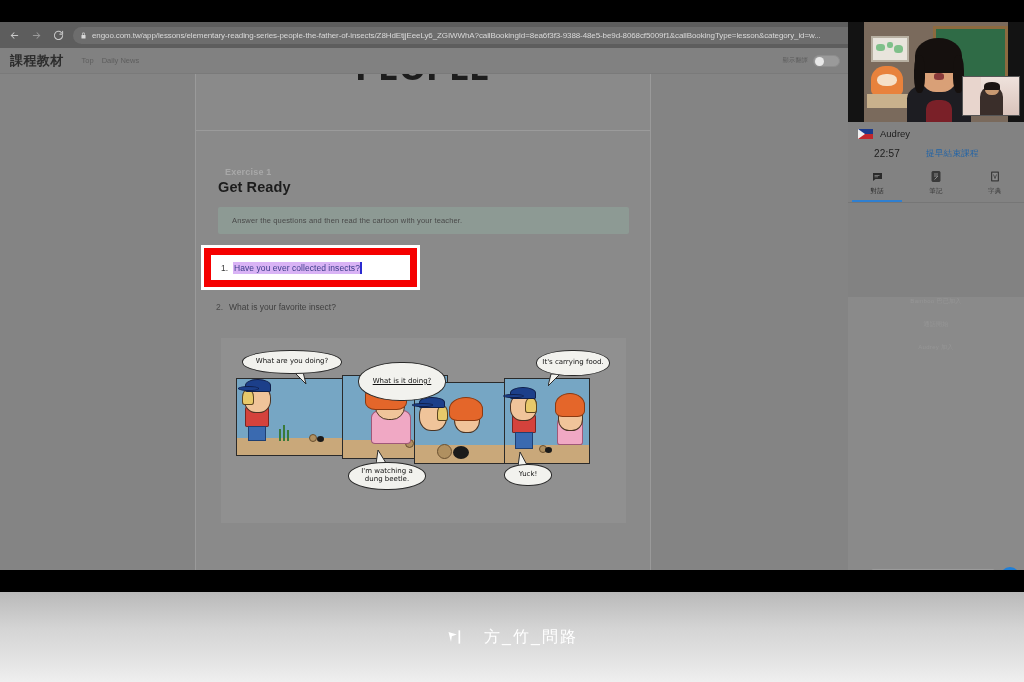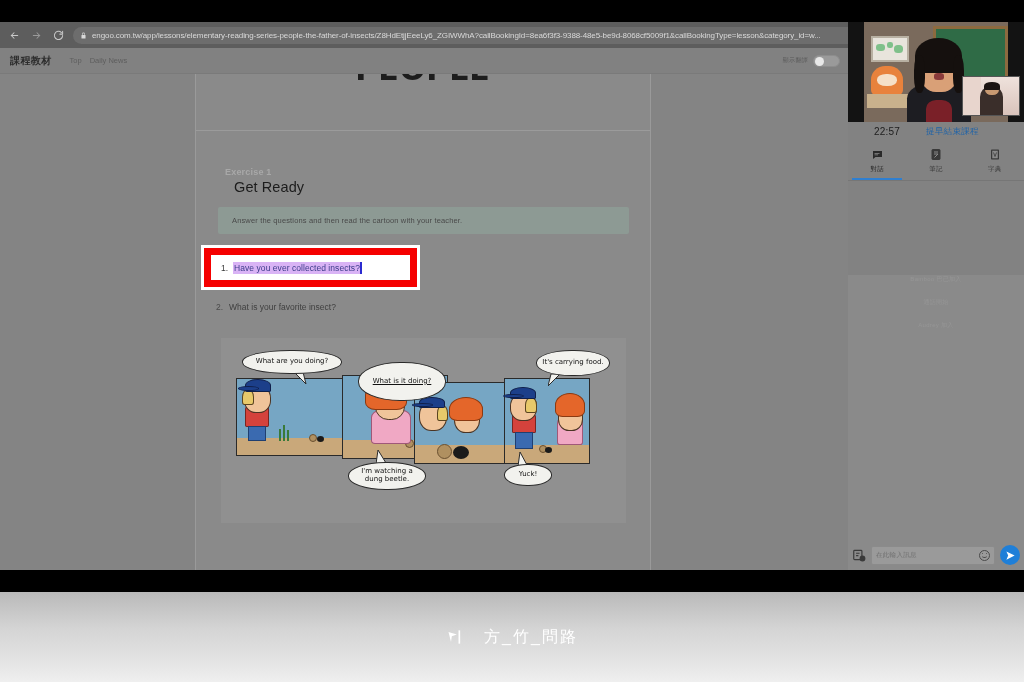--- a/index.html
+++ b/index.html
@@ -46,21 +46,21 @@
   .dot-ext { width: 11px; height: 11px; border-radius: 50%; }
   .kebab { color: #c8c8c8; font-size: 11px; line-height: 9px; letter-spacing: 0; width: 8px; text-align: center;}
 
   
   .app-header {
     position: absolute; left: 0; top: 48px; width: 848px; height: 26px;
     background: #818181;
     display: flex; align-items: center; padding-left: 10px; gap: 18px;
     border-bottom: 1px solid #7a7a7a;
   }
-  .app-title { font-size: 10px; font-weight: bold; color: #2d2d2d; letter-spacing: 0.4px; font-family: Liberation Serif, serif; }
+  .app-title { font-size: 13px; font-weight: bold; color: #2d2d2d; letter-spacing: 0.4px; font-family: Liberation Serif, serif; }
   .app-nav { display: flex; gap: 8px; }
   .app-nav span { font-size: 7.5px; color: #5e5e5e; }
   .header-right {
     position: absolute; right: 8px; top: 50%; transform: translateY(-50%);
     display: flex; align-items: center; gap: 5px;
   }
   .hr-label { font-size: 6px; color: #5a5a5a; letter-spacing: 0.3px; }
   .toggle {
     width: 27px; height: 12px; border-radius: 7px; background: #9a9a9a;
     position: relative; border: 1px solid #8d8d8d;
@@ -88,21 +88,21 @@
     position: absolute; left: 50%; transform: translateX(-50%);
     top: -22px;
     font-size: 30px; font-weight: 800; color: #1d1d1d; letter-spacing: 1px;
     font-family: "DejaVu Sans", sans-serif;
   }
 
   .ex-label {
     margin: 36px 0 0 29px; font-size: 9px; color: #a8a8a8; font-weight: bold; letter-spacing: 0.2px;
   }
   .ex-title {
-    margin: 2px 0 0 38px; font-size: 14.5px; font-weight: normal; color: #1c1c1c; letter-spacing: 0.1px;
+    margin: 2px 0 0 22px; font-size: 14.5px; font-weight: bold; color: #1c1c1c; letter-spacing: 0.1px;
   }
   .instr-box {
     margin: 12px 0 0 22px; width: 411px; height: 27px;
     background: #8d9a94; border-radius: 2px;
     display: flex; align-items: center; padding-left: 14px;
   }
   .instr-box span { font-size: 7.5px; color: #4a4a4a; letter-spacing: 0.15px; }
 
   
   .q-highlight-wrap {
@@ -508,20 +508,28 @@
       </div>
       <div class="pip">
         <div class="pbg"></div>
           <div class="pwall"></div>
         <div class="pperson"></div>
           <div class="phead"></div>
           <div class="phair"></div>
       </div>
     </div>
 
+    <div class="name-row">
+      <span class="flag">
+        <span class="fblue"></span>
+          <span class="fred"></span>
+          <span class="ftri"></span>
+      </span>
+      <span class="tname">Audrey</span>
+    </div>
 
     <div class="timer-row">
       <span class="timer">22:57</span>
       <span class="endlink">提早結束課程</span>
     </div>
 
     <div class="tabs">
       <div class="tab active">
         <span class="tico">
           <svg width="13" height="12" viewBox="0 0 24 24" fill="#2a2a2a">

